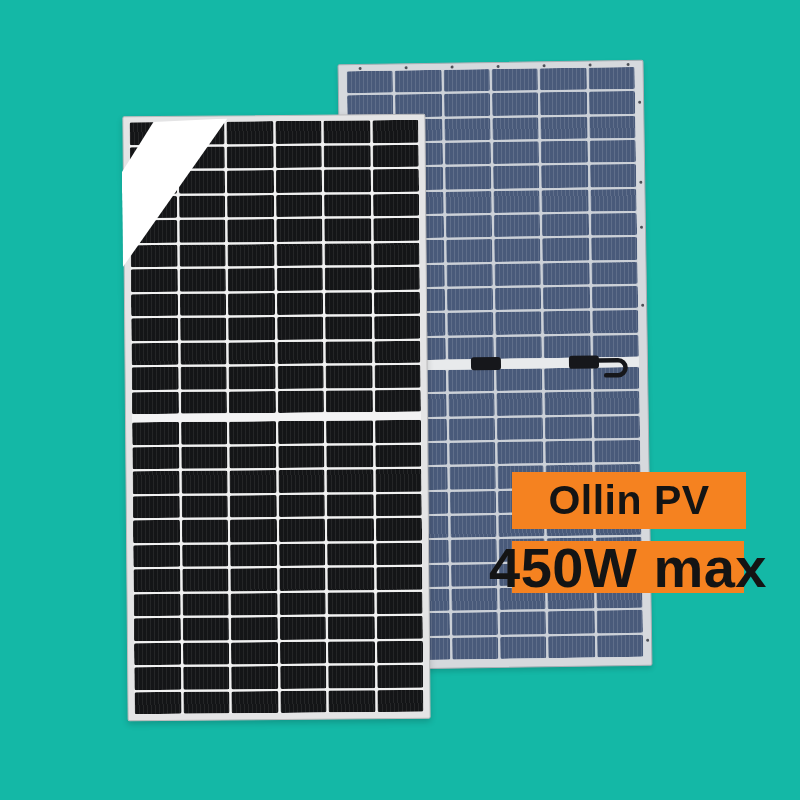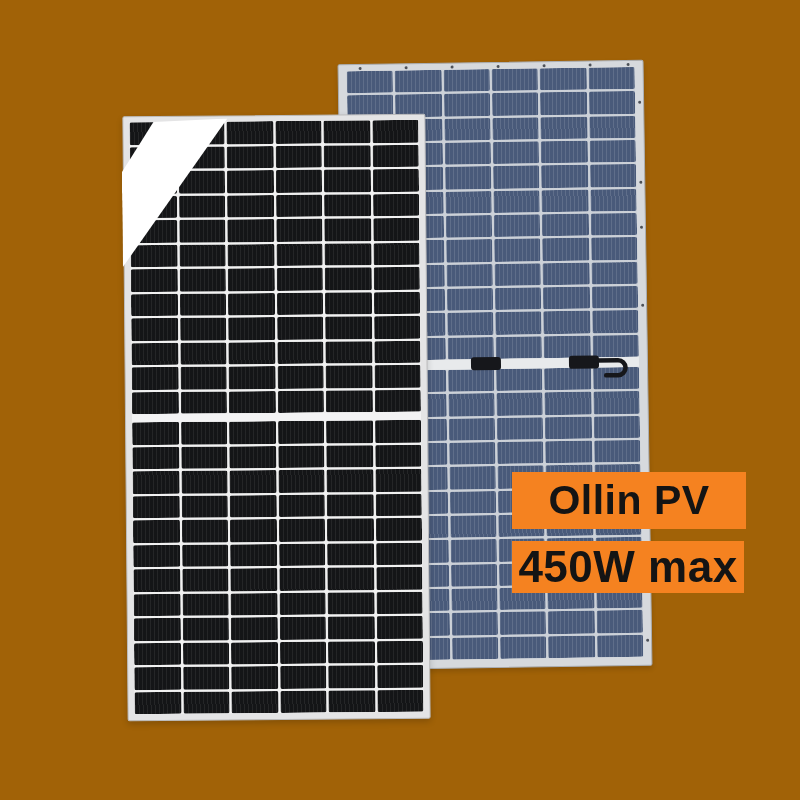--- a/index.html
+++ b/index.html
@@ -47,26 +47,26 @@
   }
   .glare{
     position:absolute;left:-2px;top:0;width:126px;height:162px;background:#ffffff;z-index:5;
     clip-path:polygon(32px 5px,106px 2px,0px 150px,0px 55px);
   }
   .label{
     position:absolute;display:flex;align-items:center;justify-content:center;
     font-weight:bold;z-index:10;letter-spacing:0.5px;white-space:nowrap;
   }
   #brand-label{left:512px;top:472px;width:234px;height:57px;font-size:41px;}
-  #power-label{left:512px;top:541px;width:232px;height:52px;font-size:44px;}
+  #power-label{left:512px;top:541px;width:232px;height:52px;font-size:56px;}
 </style>
 </head>
 <body>
 
-<div class="stage" style="background: #a16207;">
+<div class="stage" style="background: #14b8a6;">
 
   <div class="panel" id="back-panel" style="--cell: #495a7a; --line: rgba(255,255,255,0.12); --gap: #ccd1d8; --frame: #d6d9dd; --edge: #aaaeb4; --divider: #e8eaec; --connector: #16171b;">
 
     <div class="dot" style="top:2px;left:20px"></div>
     <div class="dot" style="top:2px;left:66px"></div>
     <div class="dot" style="top:2px;left:112px"></div>
     <div class="dot" style="top:2px;left:158px"></div>
     <div class="dot" style="top:2px;left:204px"></div>
     <div class="dot" style="top:2px;left:250px"></div>
     <div class="dot" style="top:2px;left:288px"></div>

